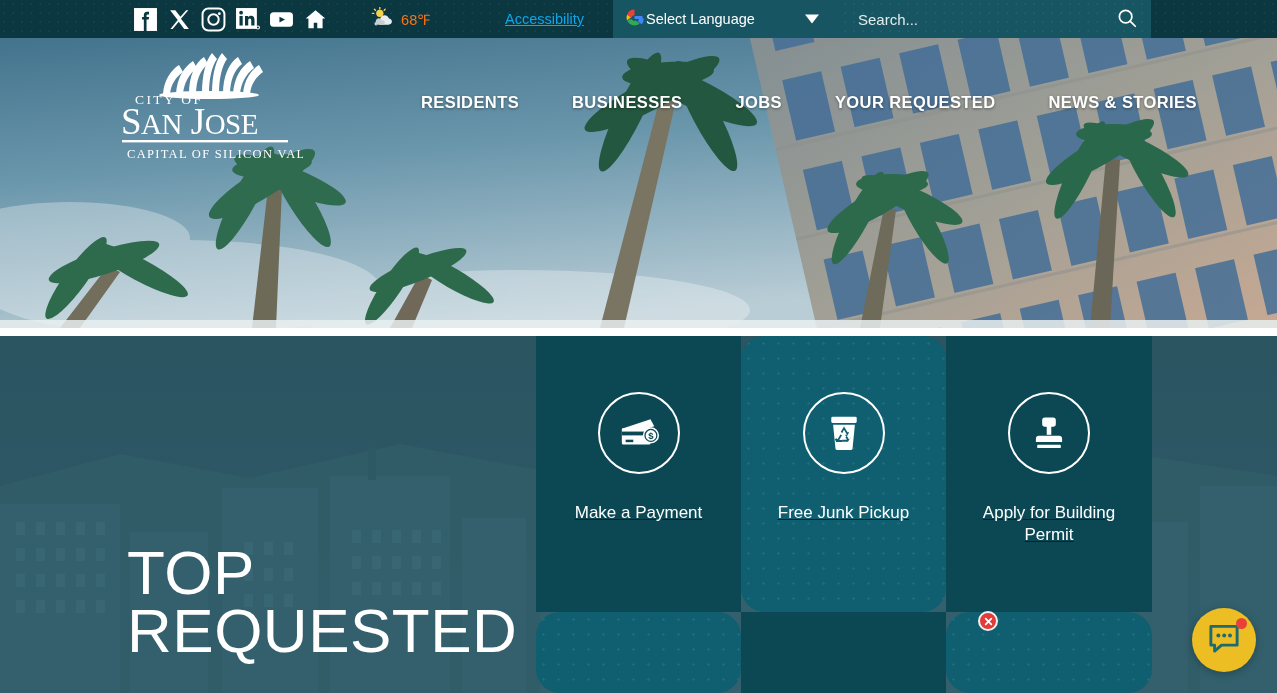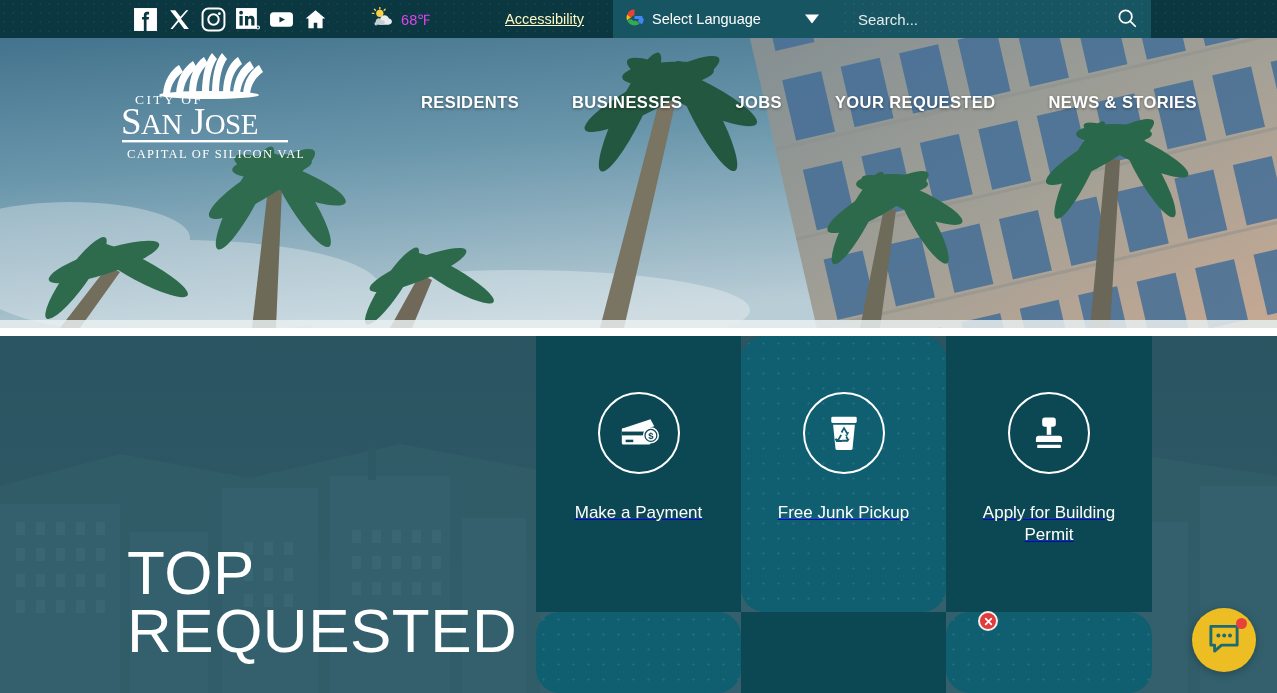--- a/index.html
+++ b/index.html
@@ -24,30 +24,30 @@
   }
   .social {
     position:absolute; left:133px; top:0; height:38px;
     display:flex; align-items:center; gap:9px;
   }
   .social-ic { width:25px; height:25px; display:block; }
   .weather {
     position:absolute; left:370px; top:0; height:38px;
     display:flex; align-items:center; gap:5px;
   }
-  .weather-temp { color:#d946ef; font-size:14.5px; letter-spacing:.2px; }
+  .weather-temp { color:#f97316; font-size:14.5px; letter-spacing:.2px; }
   .access {
     position:absolute; left:505px; top:0; height:38px;
     display:flex; align-items:center;
-    color:#fef9c3; font-size:14.5px;
+    color:#0ea5e9; font-size:14.5px;
   }
   .langbox {
     position:absolute; left:613px; top:0; width:228px; height:38px;
     background:#175562;
-    display:flex; align-items:center; gap:8px; padding-left:12px;
+    display:flex; align-items:center; gap:2px; padding-left:12px;
   }
   .lang-label { color:#fff; font-size:14.5px; }
   .lang-caret {
     position:absolute; right:22px; top:50%; transform:translateY(-50%);
     width:0;height:0; border-left:7px solid transparent; border-right:7px solid transparent;
     border-top:9px solid #fff;
   }
   .searchbox {
     position:absolute; left:841px; top:0; width:310px; height:38px;
     background:#175562;

